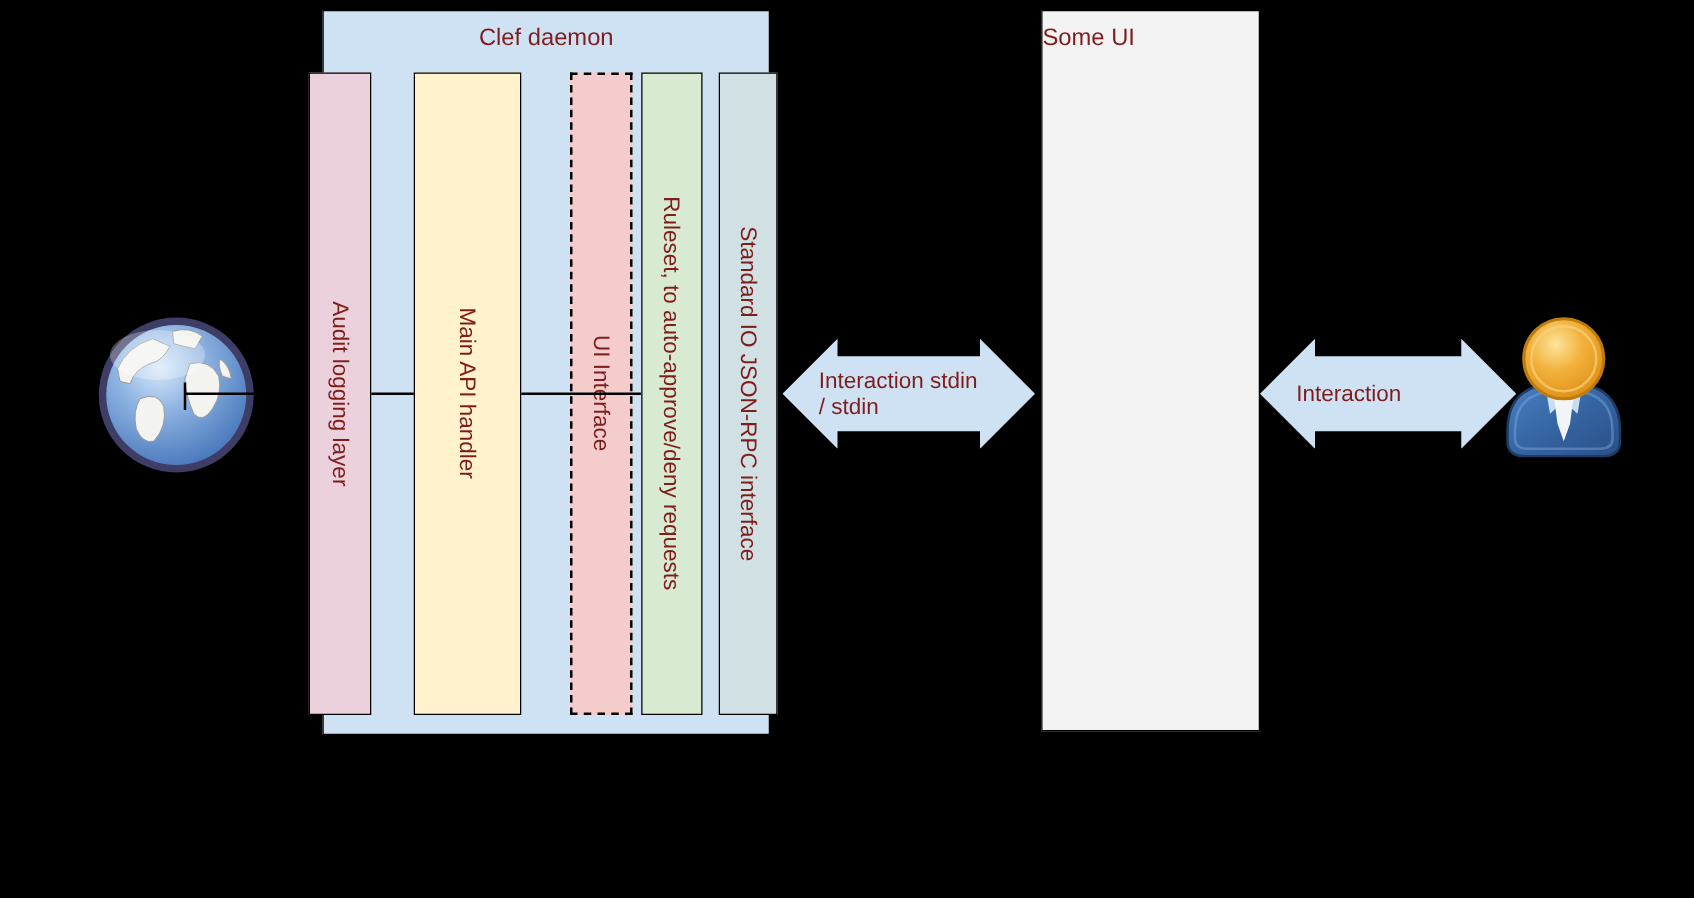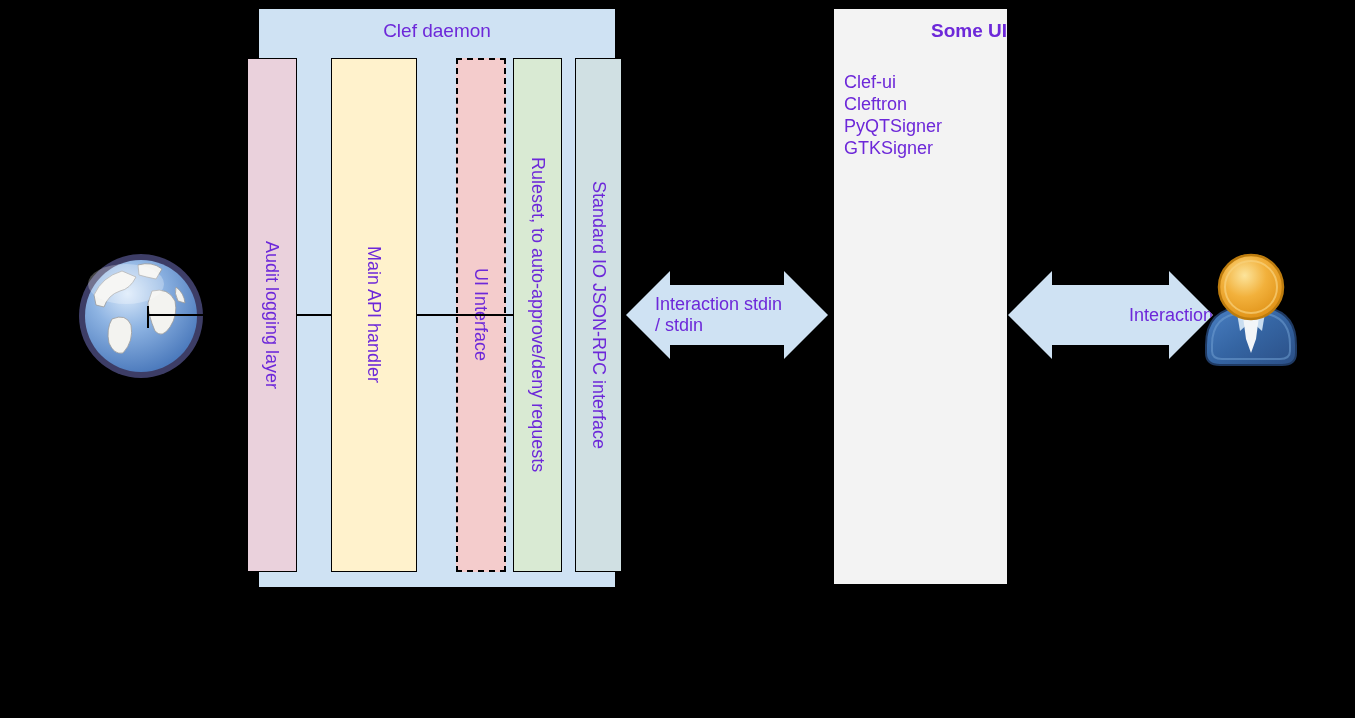--- a/index.html
+++ b/index.html
@@ -1,20 +1,20 @@
 <!DOCTYPE html>
 <html><head>
 <meta charset="utf-8">
 <style>
   html,body { margin:0; padding:0; background:#000; }
   .stage {
     position:relative; width:1355px; height:718px; overflow:hidden;
     background:#000;
     font-family:"Liberation Sans", sans-serif;
-    color:#6d28d9;
+    color:#7f1d1d;
   }
   
   .clef-box {
     position:absolute; left:258px; top:8px; width:358px; height:580px;
     background:#cfe2f3; border:1px solid #000; box-sizing:border-box; z-index:1;
   }
   .clef-title {
     position:absolute; left:0; top:11px; width:100%;
     text-align:center; font-size:19px; line-height:22px;
   }
@@ -47,21 +47,21 @@
     background:#cfe2f3;
   }
   .arrow-left  { left:626px;  width:202px; }
   .arrow-right { left:1008px; width:205px; }
   .arrow-text { padding-left:29px; font-size:18px; line-height:21px; }
   
   .someui-box {
     position:absolute; left:833px; top:8px; width:175px; height:577px;
     background:#f3f3f3; border:1px solid #000; box-sizing:border-box; z-index:1;
   }
-  .someui-title { position:absolute; left:0; top:11px; width:100%; text-align:right; font-size:19px;font-weight:bold; }
+  .someui-title { position:absolute; left:0; top:11px; width:100%; text-align:left; font-size:19px; }
   .someui-list  { position:absolute; left:10px; top:62px; font-size:18px; line-height:22px; }
   
   .globe-wrap  { position:absolute; left:76px;  top:251px; width:130px; height:130px; z-index:2; }
   .person-wrap { position:absolute; left:1198px; top:253px; width:106px; height:113px; z-index:3; }
   svg { display:block; }
 </style>
 </head>
 <body>
 
 <div class="stage">
@@ -113,29 +113,23 @@
 
   <div class="dblarrow arrow-left" style="background-color: rgb(207, 226, 243); align-items: center;">
     <div class="arrow-text">
       <div>Interaction stdin</div>
       <div>/ stdin</div>
     </div>
   </div>
 
   <div class="someui-box" style="background-color: rgb(243, 243, 243);">
     <div class="someui-title">Some UI</div>
-    <div class="someui-list">
-      <div>Clef-ui</div>
-      <div>Cleftron</div>
-      <div>PyQTSigner</div>
-      <div>GTKSigner</div>
-    </div>
   </div>
 
-  <div class="dblarrow arrow-right" style="background-color: rgb(207, 226, 243); justify-content: flex-end;">
+  <div class="dblarrow arrow-right" style="background-color: rgb(207, 226, 243);">
     <div class="arrow-text">Interaction</div>
   </div>
 
   <div class="person-wrap">
     <svg width="106" height="113" viewBox="0 0 106 113" aria-hidden="true">
       <defs>
         <linearGradient id="bodyGrad" x1="0" y1="0" x2="1" y2="1">
           <stop offset="0" stop-color="#4a80c4"></stop>
           <stop offset="0.5" stop-color="#3565a3"></stop>
           <stop offset="1" stop-color="#2b4f86"></stop>

